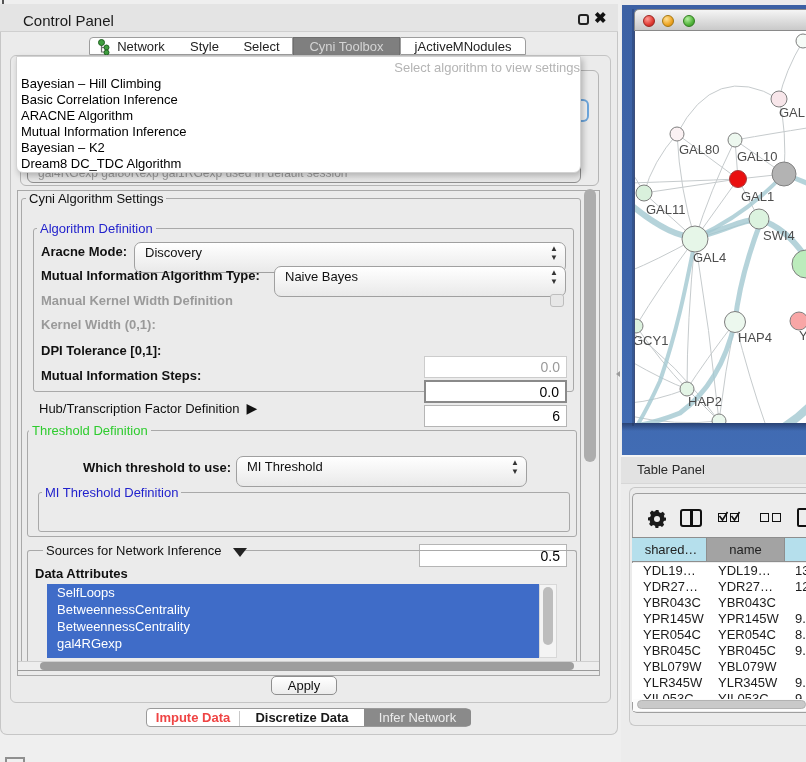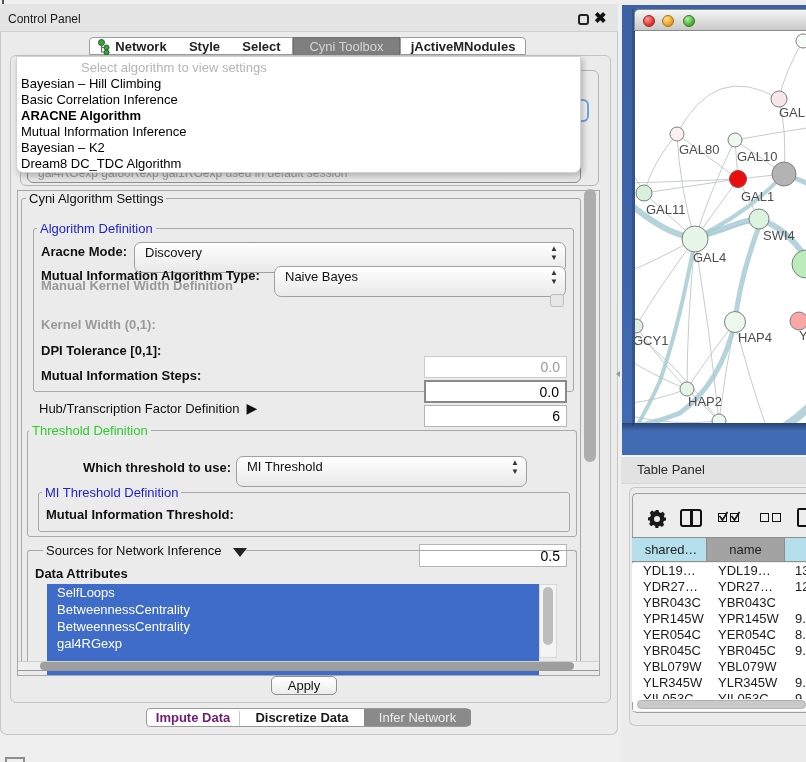--- a/index.html
+++ b/index.html
@@ -1,38 +1,38 @@
 <!DOCTYPE html>
 <html><head>
 <meta charset="utf-8">
 <style>
 * { margin:0; padding:0; box-sizing:border-box; }
 html,body { width:806px; height:762px; overflow:hidden; background:#efefef; font-family:"Liberation Sans", sans-serif; }
 .abs { position:absolute; }
 #stage { position:relative; width:806px; height:762px; background:#efefef; overflow:hidden; }
-.tab { position:absolute; background:#fff; border:1px solid #9d9d9d; font-size:13px; font-weight:bold; color:#222; text-align:center; }
+.tab { position:absolute; background:#fff; border:1px solid #9d9d9d; font-size:13px; font-weight:normal; color:#222; text-align:center; }
 .gbox { position:absolute; border:1px solid #a9a9a9; border-radius:3px; }
 .glabel { position:absolute; background:#ebebeb; padding:0 3px; font-size:13px; white-space:nowrap; }
 label.b { position:absolute; font-size:13px; font-weight:bold; color:#111; white-space:nowrap; }
 label.dis { color:#9a9a9a; }
 .combo { position:absolute; height:31px; background:linear-gradient(#ffffff,#e9e9e9); border:1px solid #a0a0a0; border-radius:7px; font-size:13px; color:#111; padding-left:10px; line-height:19px; }
 .combo .arr { position:absolute; right:7px; top:1px; font-size:8px; color:#333; line-height:9px; }
 .field { position:absolute; background:#fff; border:1px solid #b5b5b5; font-size:14px; text-align:right; padding:0 6px 0 0; color:#000;margin-top:40px; }
 .seg { position:absolute; top:0; height:100%; font-size:13px; font-weight:bold; text-align:center; }
 .hcell { position:absolute; top:0; height:100%; font-size:13px; color:#222; text-align:center; line-height:23px; }
 .trow { position:absolute; height:16px; line-height:16px; white-space:nowrap; font-size:13px; color:#1c1c1c; }
 .trow span { position:absolute; }
 </style>
 </head>
 <body>
 <div id="stage">
 
   <div class="abs" style="left:0px; top:4px; width:618px; height:731px; background:#ebebeb; border:1px solid #c6c6c6; border-top:none; border-radius:0 0 7px 7px;"></div>
   <div class="abs" style="left:0px; top:4px; width:618px; height:28px; background:#e4e4e4; border-bottom:1px solid #cfcfcf;"></div>
-  <div class="abs" style="left:8px; top:12px; font-size:12px; color:#1a1a1a;">Control Panel</div>
+  <div class="abs" style="left:23px; top:12px; font-size:15px; color:#1a1a1a;">Control Panel</div>
   <div class="abs" style="left:578px; top:14px; width:11px; height:11px; border:2px solid #222; border-radius:3px;"></div>
   <div class="abs" style="left:594px; top:9px; font-size:15px; font-weight:bold; color:#111;">✖</div>
 
   <div class="tab" style="left:89px; top:37px; width:90px; height:18px; border-radius:4px 0 0 0; padding-left:14px; line-height:17px;">Network</div>
   <svg class="abs" style="left:97px; top:38px;" width="14" height="17" viewBox="0 0 14 17">
     <path d="M4.5 6 V14 H8" fill="none" stroke="#707070" stroke-width="1.2"></path>
     <line x1="4.5" y1="9.5" x2="8" y2="9.5" stroke="#707070" stroke-width="1.2"></line>
     <circle cx="4.5" cy="4.5" r="3" fill="#3f9e3f" stroke="#1f6020"></circle>
     <circle cx="9.5" cy="9.5" r="2.5" fill="#3f9e3f" stroke="#1f6020"></circle>
     <circle cx="9.5" cy="14.5" r="2.5" fill="#3f9e3f" stroke="#1f6020"></circle>
@@ -51,21 +51,21 @@
 
   <div class="gbox" style="left:33px; top:228px; width:541px; height:164px;"></div>
   <div class="glabel" style="left:37px; top:221px; color:#2222cc;">Algorithm Definition</div>
 
   <label class="b" style="left:41px; top:244px;text-align:right;">Aracne Mode:</label>
   <div class="combo" style="left:134px; top:242px; width:432px;">Discovery<span class="arr">▲<br>▼</span></div>
 
   <label class="b" style="left:41px; top:268px;">Mutual Information Algorithm Type:</label>
   <div class="combo" style="left:274px; top:266px; width:292px;">Naive Bayes<span class="arr">▲<br>▼</span></div>
 
-  <label class="b dis" style="left:41px; top:278px;">Manual Kernel Width Definition</label>
+  <label class="b dis" style="left:41px; top:293px;">Manual Kernel Width Definition</label>
   <div class="abs" style="left:550px; top:294px; width:14px; height:13px; background:#e7e7e7; border:1px solid #bdbdbd; border-radius:3px;"></div>
 
   <label class="b dis" style="left:41px; top:317px;">Kernel Width (0,1):</label>
   <div class="field" style="left:424px; top:316px; width:143px; height:22px; color:#9a9a9a; border-color:#cccccc; line-height:21px;">0.0</div>
 
   <label class="b" style="left:41px; top:343px;">DPI Tolerance [0,1]:</label>
   <div class="field" style="left:424px; top:340px; width:143px; height:23px; border:2px solid #8a8a8a; line-height:20px;">0.0</div>
 
   <label class="b" style="left:41px; top:368px;">Mutual Information Steps:</label>
   <div class="field" style="left:424px; top:365px; width:143px; height:22px; line-height:21px;">6</div>
@@ -74,63 +74,62 @@
 
   <div class="gbox" style="left:27px; top:430px; width:550px; height:107px;"></div>
   <div class="glabel" style="left:29px; top:423px; color:#2ecc2e;">Threshold Definition</div>
 
   <label class="b" style="left:83px; top:460px;">Which threshold to use:</label>
   <div class="combo" style="left:236px; top:456px; width:291px;">MI Threshold<span class="arr">▲<br>▼</span></div>
 
   <div class="gbox" style="left:38px; top:492px; width:532px; height:40px;"></div>
   <div class="glabel" style="left:42px; top:485px; color:#2222cc;">MI Threshold Definition</div>
 
-  <label class="b" style="left:46px; top:507px;">Mutual Information Threshold:</label>
   <div class="field" style="left:419px; top:504px; width:148px; height:23px; line-height:22px;">0.5</div>
 
   <div class="gbox" style="left:27px; top:550px; width:550px; height:120px; border-bottom:none; border-radius:3px 3px 0 0;"></div>
   <div class="glabel" style="left:43px; top:543px; color:#111;">Sources for Network Inference&nbsp;&nbsp;&nbsp;&nbsp;</div>
   <svg class="abs" style="left:233px; top:548px;" width="14" height="9" viewBox="0 0 14 9">
       <path d="M0 0 h14 l-7 9 z" fill="#222"></path>
     </svg>
   <label class="b" style="left:35px; top:566px;">Data Attributes</label>
 
-  <div class="abs" style="left:47px; top:584px; width:492px; height:91px; background:#3f6cc8; color:#fff; font-size:13px;">
+  <div class="abs" style="left:47px; top:584px; width:492px; height:74px; background:#3f6cc8; color:#fff; font-size:13px;">
     <div style="padding-left:10px; height:17px; line-height:17px;">SelfLoops</div>
     <div style="padding-left:10px; height:17px; line-height:17px;">BetweennessCentrality</div>
     <div style="padding-left:10px; height:17px; line-height:17px;">BetweennessCentrality</div>
     <div style="padding-left:10px; height:17px; line-height:17px;">gal4RGexp</div>
   </div>
   <div class="abs" style="left:539px; top:584px; width:18px; height:74px; background:#f4f4f4; border:1px solid #d8d8d8;"></div>
   <div class="abs" style="left:543px; top:587px; width:10px; height:58px; background:#bdbdbd; border-radius:5px;"></div>
 
   <div class="abs" style="left:18px; top:661px; width:581px; height:10px; background:#eeeeee; border-top:1px solid #cfcfcf; border-bottom:1px solid #9a9a9a;"></div>
   <div class="abs" style="left:40px; top:662px; width:534px; height:8px; background:#9e9e9e; border-radius:4px;"></div>
 
   <div class="abs" style="left:584px; top:189px; width:12px; height:273px; background:#adadad; border-radius:6px;"></div>
 
   <div class="abs" style="left:271px; top:676px; width:66px; height:19px; background:linear-gradient(#ffffff,#ececec); border:1px solid #8f8f8f; border-radius:5px; font-size:13px; text-align:center; line-height:18px; color:#111;">Apply</div>
 
   <div class="abs" style="left:146px; top:708px; width:324px; height:19px; background:#fff; border:1px solid #9a9a9a; border-radius:4px;">
-    <div class="seg" style="left:0; width:92px; color:#701a75; line-height:18px;">Impute Data</div>
+    <div class="seg" style="left:0; width:92px; color:#ef4444; line-height:18px;">Impute Data</div>
     <div class="abs" style="left:92px; top:2px; width:1px; height:15px; background:#c9c9c9;"></div>
     <div class="seg" style="left:93px; width:124px; color:#191919; line-height:18px;">Discretize Data</div>
     <div class="seg" style="left:217px; width:107px; background:#8a8a8a; color:#ececec; border-radius:0 3px 3px 0; font-weight:normal; line-height:18px;">Infer Network</div>
   </div>
 
   <div class="abs" style="left:20px; top:70px; width:579px; height:116px; background:#ebebeb; border:1px solid #b5b5b5; border-radius:6px;"></div>
   <div class="abs" style="left:574px; top:99px; width:15px; height:23px; background:#f2f2f2; border:2px solid #6da6dc; border-radius:0 6px 6px 0; border-left:none;"></div>
   <div class="abs" style="left:27px; top:143px; width:554px; height:40px; background:linear-gradient(#ffffff,#e6e6e6); border:1px solid #8f8f8f; border-radius:6px; overflow:hidden;">
       <span style="position:absolute; left:10px; top:22px; font-size:12px; color:#9a9a9a; white-space:nowrap;">gal4RGexp gal80Rexp gal1RGexp used in default session</span>
     </div>
   <div class="abs" style="left:16px; top:56px; width:565px; height:117px; background:#ffffff; border:1px solid #d2d2d2; border-radius:0 0 7px 7px; box-shadow:2px 3px 6px rgba(0,0,0,0.25); font-size:13px; color:#000;">
-    <div style="text-align:left; color:#b4b4b4; padding-top:3px; height:19px; padding-left:64px;">Select algorithm to view settings</div>
+    <div style="text-align:right; color:#b4b4b4; padding-top:3px; height:19px; padding-left:64px;">Select algorithm to view settings</div>
     <div style="padding-left:4px; height:16px; line-height:16px;">Bayesian – Hill Climbing</div>
     <div style="padding-left:4px; height:16px; line-height:16px;">Basic Correlation Inference</div>
-    <div style="padding-left:4px; height:16px; line-height:16px; font-weight:bold;">ARACNE Algorithm</div>
+    <div style="padding-left:4px; height:16px; line-height:16px; font-weight:normal;">ARACNE Algorithm</div>
     <div style="padding-left:4px; height:16px; line-height:16px;">Mutual Information Inference</div>
     <div style="padding-left:4px; height:16px; line-height:16px;">Bayesian – K2</div>
     <div style="padding-left:4px; height:16px; line-height:16px;">Dream8 DC_TDC Algorithm</div>
   </div>
 
   <div class="abs" style="left:621px; top:0px; width:185px; height:762px; background:#ececec;"></div>
   <div class="abs" style="left:622px; top:5px; width:184px; height:450px; background:linear-gradient(180deg,#3c61a4 0%,#3e65aa 60%,#416cb4 100%);"></div>
 
   <div class="abs" style="left:634px; top:9px; width:172px; height:22px; background:linear-gradient(#f5f5f5,#c9c9c9); border:1px solid #8a8a8a; border-right:none; border-radius:5px 0 0 0;"></div>
   <span class="abs" style="left:643px; top:15px; width:12px; height:12px; border-radius:50%; background:radial-gradient(circle at 35% 30%,#ff9a94,#e03c34 60%,#b01d18); border:1px solid #9c2420;"></span>

